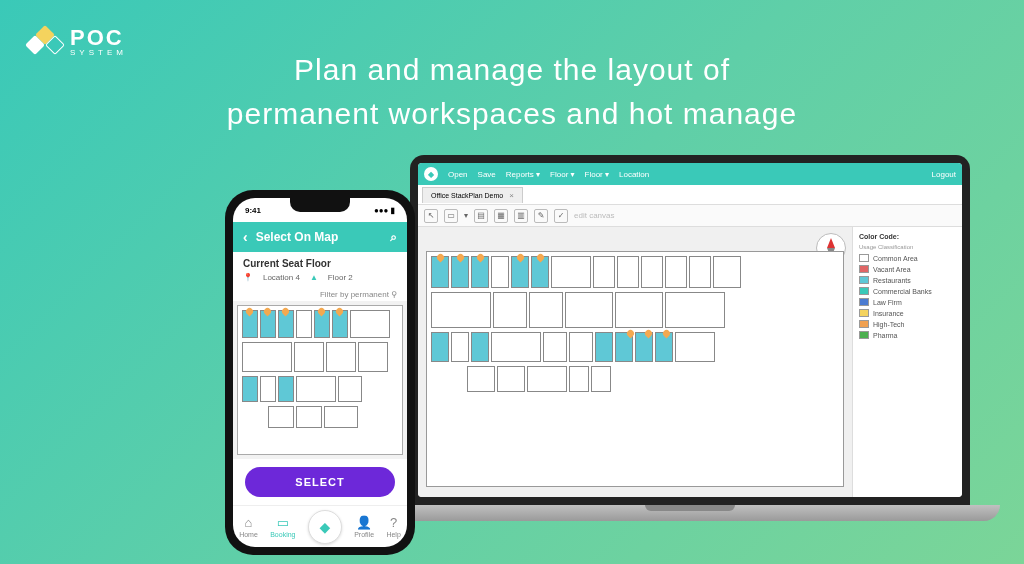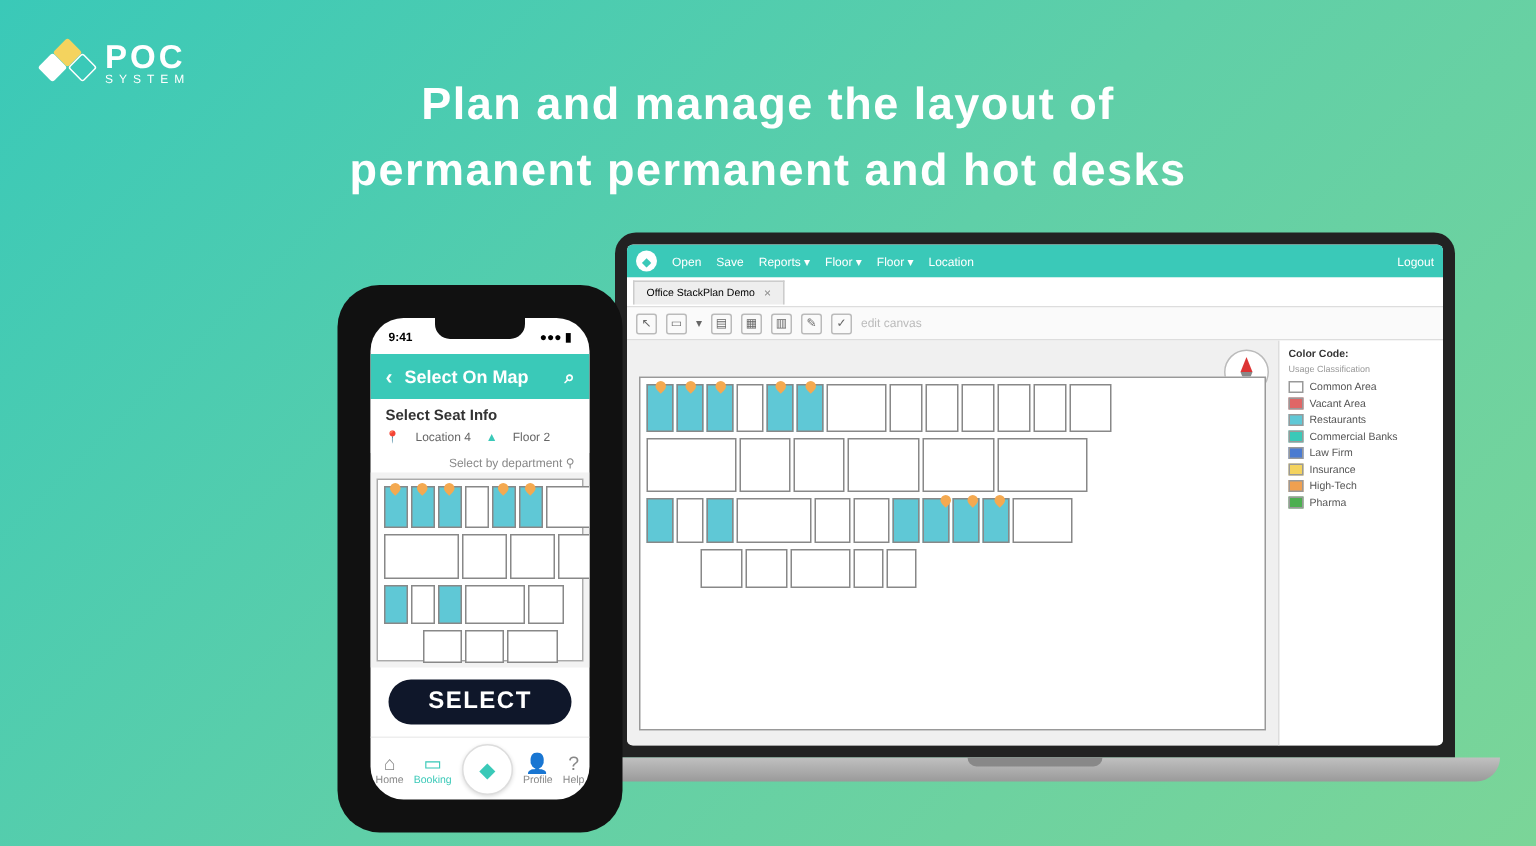--- a/index.html
+++ b/index.html
@@ -5,21 +5,21 @@
 *{margin:0;padding:0;box-sizing:border-box;font-family:Arial,Helvetica,sans-serif}
 body{width:1024px;height:564px;overflow:hidden;background:linear-gradient(135deg,#3ac9b8 0%,#5fcfa8 50%,#7bd598 100%);position:relative}
 .logo{position:absolute;top:28px;left:28px;display:flex;gap:8px;color:#fff}
 .logo-icon{width:34px;height:34px;position:relative}
 .logo-icon span{position:absolute;width:14px;height:14px;border-radius:2px}
 .logo-icon .b1{background:#f4d35e;top:0;left:10px;transform:rotate(45deg)}
 .logo-icon .b2{background:#fff;top:10px;left:0;transform:rotate(45deg)}
 .logo-icon .b3{background:#3ac9b8;top:10px;left:20px;transform:rotate(45deg);border:1px solid #fff}
 .logo-text{font-size:22px;font-weight:700;letter-spacing:2px;line-height:.9}
 .logo-sub{font-size:8px;letter-spacing:4px;display:block}
-.headline{position:absolute;top:48px;left:0;right:0;text-align:center;color:#fff;font-size:30px;font-weight:700;letter-spacing:1px;line-height:1.45}
+.headline{position:absolute;top:48px;left:0;right:0;text-align:center;color:#fff;font-size:30px;font-weight:400;letter-spacing:1px;line-height:1.45}
 
 .laptop{position:absolute;left:380px;top:155px;width:620px;height:400px}
 .laptop-screen{width:560px;height:350px;margin:0 auto;background:#222;border-radius:14px 14px 0 0;padding:8px;position:relative}
 .laptop-inner{width:100%;height:100%;background:#f4f4f4;border-radius:4px;overflow:hidden;display:flex;flex-direction:column}
 .laptop-base{width:620px;height:16px;background:linear-gradient(#c0c0c0,#9a9a9a);border-radius:0 0 18px 18px;position:relative}
 .laptop-base::before{content:"";position:absolute;top:0;left:50%;transform:translateX(-50%);width:90px;height:6px;background:#888;border-radius:0 0 8px 8px}
 .app-menubar{height:22px;background:#3ac9b8;display:flex;align-items:center;padding:0 6px;gap:10px;color:#fff;font-size:8px}
 .app-menubar .logo-mini{width:14px;height:14px;background:#fff;border-radius:50%;display:flex;align-items:center;justify-content:center;font-size:8px;color:#3ac9b8}
 .app-menubar .spacer{flex:1}
 .app-tabbar{height:20px;background:#fff;border-bottom:1px solid #ddd;display:flex;align-items:center;padding-left:4px}
@@ -34,35 +34,35 @@
 .compass::after{content:"";width:0;height:0;border-left:4px solid transparent;border-right:4px solid transparent;border-top:10px solid #888;position:absolute;bottom:4px}
 .floorplan{position:absolute;top:24px;left:8px;right:8px;bottom:10px;background:#fff;border:1px solid #999}
 .fp-row{position:absolute;display:flex;gap:2px}
 .room{border:1px solid #888;background:#fff}
 .room.sel{background:#5fc8d6}
 .sidebar{width:110px;background:#fff;border-left:1px solid #ddd;padding:6px;font-size:7px;color:#555}
 .sidebar h4{font-size:7px;font-weight:700;margin-bottom:4px;color:#333}
 .legend-row{display:flex;align-items:center;gap:4px;margin-bottom:3px}
 .swatch{width:10px;height:8px;border:1px solid #999}
 
-.phone{position:absolute;left:225px;top:190px;width:190px;height:365px;background:#111;border-radius:28px;padding:22px;z-index:5}
+.phone{position:absolute;left:225px;top:190px;width:190px;height:365px;background:#111;border-radius:28px;padding:8px;z-index:5}
 .phone-screen{width:100%;height:100%;background:#fff;border-radius:22px;overflow:hidden;display:flex;flex-direction:column;position:relative}
 .notch{position:absolute;top:0;left:50%;transform:translateX(-50%);width:60px;height:14px;background:#111;border-radius:0 0 10px 10px;z-index:3}
 .ph-status{height:24px;display:flex;justify-content:space-between;align-items:center;padding:0 12px;font-size:8px;font-weight:600}
 .ph-header{height:30px;background:#3ac9b8;color:#fff;display:flex;align-items:center;padding:0 10px;gap:8px;font-size:12px;font-weight:600}
 .ph-header .back{font-size:14px}
 .ph-header .srch{margin-left:auto;font-size:12px}
 .ph-sub{padding:6px 10px;font-size:9px;background:#fff}
 .ph-sub h5{font-size:10px;font-weight:700;color:#333;margin-bottom:4px}
 .ph-locrow{display:flex;gap:10px;align-items:center;color:#666;font-size:8px}
 .ph-locrow .pin{color:#3ac9b8}
 .ph-filter{text-align:right;padding:2px 10px;font-size:8px;color:#888}
 .ph-map{flex:1;background:#f2f2f2;position:relative;overflow:hidden}
 .ph-floorplan{position:absolute;top:4px;left:4px;right:4px;bottom:4px;background:#fff;border:1px solid #aaa}
-.ph-select-btn{margin:8px 12px;height:30px;background:#0f172a;color:#fff;border-radius:16px;display:flex;align-items:center;justify-content:center;font-size:16px;font-weight:700;letter-spacing:1px}
+.ph-select-btn{margin:8px 12px;height:30px;background:#6d28d9;color:#fff;border-radius:16px;display:flex;align-items:center;justify-content:center;font-size:11px;font-weight:700;letter-spacing:1px}
 .ph-nav{height:42px;border-top:1px solid #eee;display:flex;justify-content:space-around;align-items:center;font-size:7px;color:#888}
 .ph-nav .item{display:flex;flex-direction:column;align-items:center;gap:1px}
 .ph-nav .item.active{color:#3ac9b8}
 .ph-nav .ic{font-size:13px}
 .ph-nav .center{width:34px;height:34px;border-radius:50%;background:#fff;border:1px solid #ddd;display:flex;align-items:center;justify-content:center;box-shadow:0 1px 3px rgba(0,0,0,.15)}
 .mini-room{position:absolute;border:1px solid #888;background:#fff}
 .mini-room.sel{background:#5fc8d6}
 .person{position:absolute;width:7px;height:7px;background:#f4a950;border-radius:50% 50% 50% 0;transform:rotate(-45deg)}
 </style>
 </head>
@@ -75,21 +75,21 @@
       <span class="b3"></span>
   </div>
   <div>
     <div class="logo-text">POC</div>
     <span class="logo-sub">SYSTEM</span>
   </div>
 </div>
 
 <div class="headline">
   <div>Plan and manage the layout of</div>
-  <div>permanent permanent and hot desks</div>
+  <div>permanent workspaces and hot manage</div>
 </div>
 
 <div class="laptop">
   <div class="laptop-screen">
     <div class="laptop-inner">
       <div class="app-menubar">
         <div class="logo-mini">◆</div>
         <span>Open</span>
         <span>Save</span>
         <span>Reports ▾</span>
@@ -225,30 +225,30 @@
     <div class="ph-status">
       <span>9:41</span>
       <span>●●● ▮</span>
     </div>
     <div class="ph-header">
       <span class="back">‹</span>
       <span>Select On Map</span>
       <span class="srch">⌕</span>
     </div>
     <div class="ph-sub">
-      <h5>Select Seat Info</h5>
+      <h5>Current Seat Floor</h5>
       <div class="ph-locrow">
         <span class="pin">📍</span>
         <span>Location 4</span>
         <span class="pin">▲</span>
         <span>Floor 2</span>
       </div>
     </div>
     <div class="ph-filter">
-      <span>Select by department</span>
+      <span>Filter by permanent</span>
       <span> ⚲</span>
     </div>
     <div class="ph-map">
       <div class="ph-floorplan">
         <div class="mini-room sel" style="top:4px;left:4px;width:16px;height:28px"></div>
         <div class="mini-room sel" style="top:4px;left:22px;width:16px;height:28px"></div>
         <div class="mini-room sel" style="top:4px;left:40px;width:16px;height:28px"></div>
         <div class="mini-room" style="top:4px;left:58px;width:16px;height:28px"></div>
         <div class="mini-room sel" style="top:4px;left:76px;width:16px;height:28px"></div>
         <div class="mini-room sel" style="top:4px;left:94px;width:16px;height:28px"></div>

